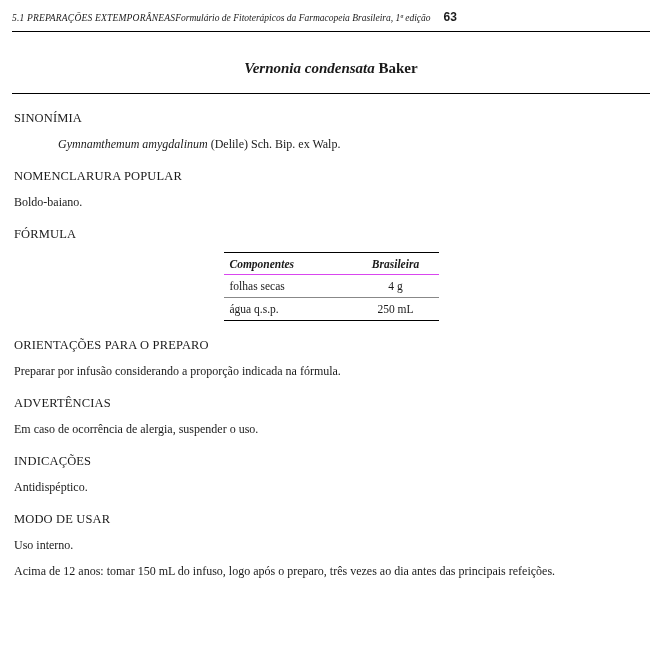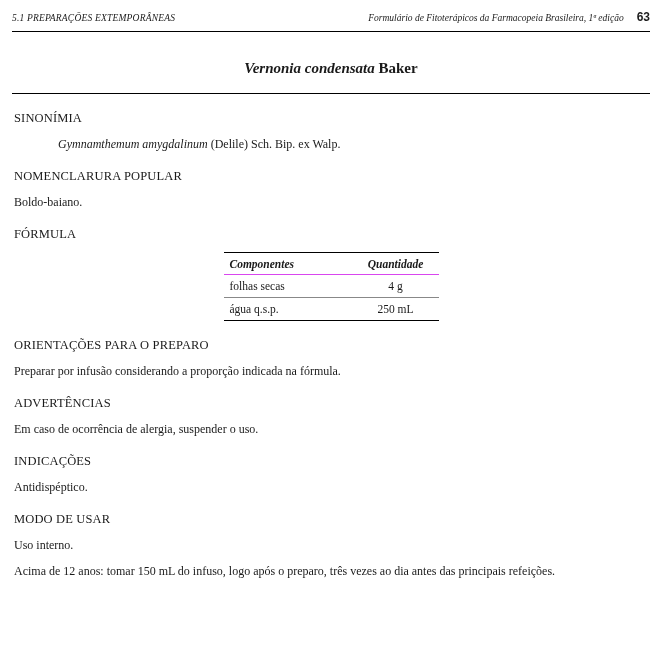--- a/index.html
+++ b/index.html
@@ -19,24 +19,23 @@
     width: 662px;
     height: 668px;
     box-sizing: border-box;
     padding: 0 12px;
   }
 
   
   .header {
     display: flex;
     align-items: baseline;
-    justify-content: space-between;
+    justify-content: flex-start;
     padding: 10px 0 4px 0;
     font-size: 9.5px;
-    gap: 48px;
   }
   .header-left {
     font-style: italic;
     letter-spacing: 0.2px;
     font-size: 9.5px;
     color: #1a1a1a;
     white-space: nowrap;
   }
   .header-right {
     display: flex;
@@ -169,21 +168,21 @@
     <div class="sec-head">NOMENCLARURA POPULAR</div>
     <div class="sec-body">Boldo-baiano.</div>
 
     <div class="sec-head">FÓRMULA</div>
 
     <div class="formula-wrap">
       <table class="formula">
         <thead>
           <tr>
             <th class="col-comp">Componentes</th>
-            <th>Quantidade</th>
+            <th>Brasileira</th>
           </tr>
         </thead>
         <tbody>
           <tr class="row-first">
             <td class="col-comp">folhas secas</td>
             <td>4 g</td>
           </tr>
           <tr class="row-last">
             <td class="col-comp">água q.s.p.</td>
             <td>250 mL</td>

